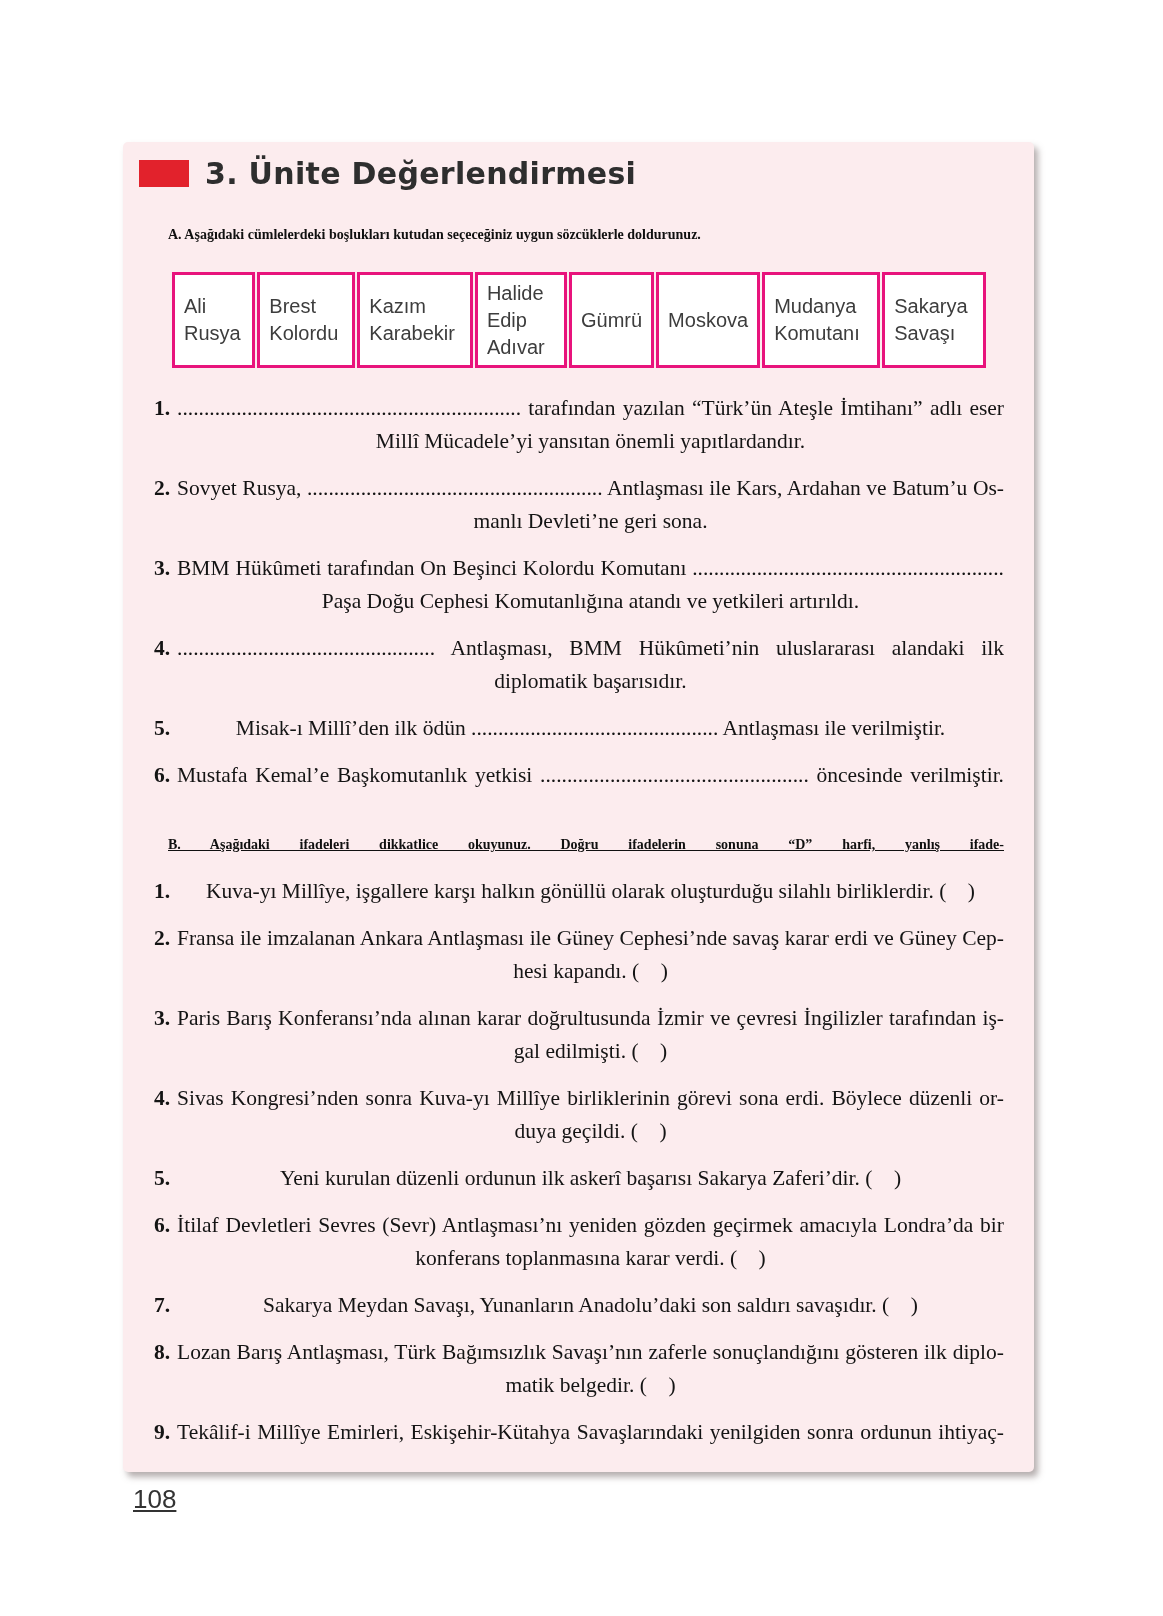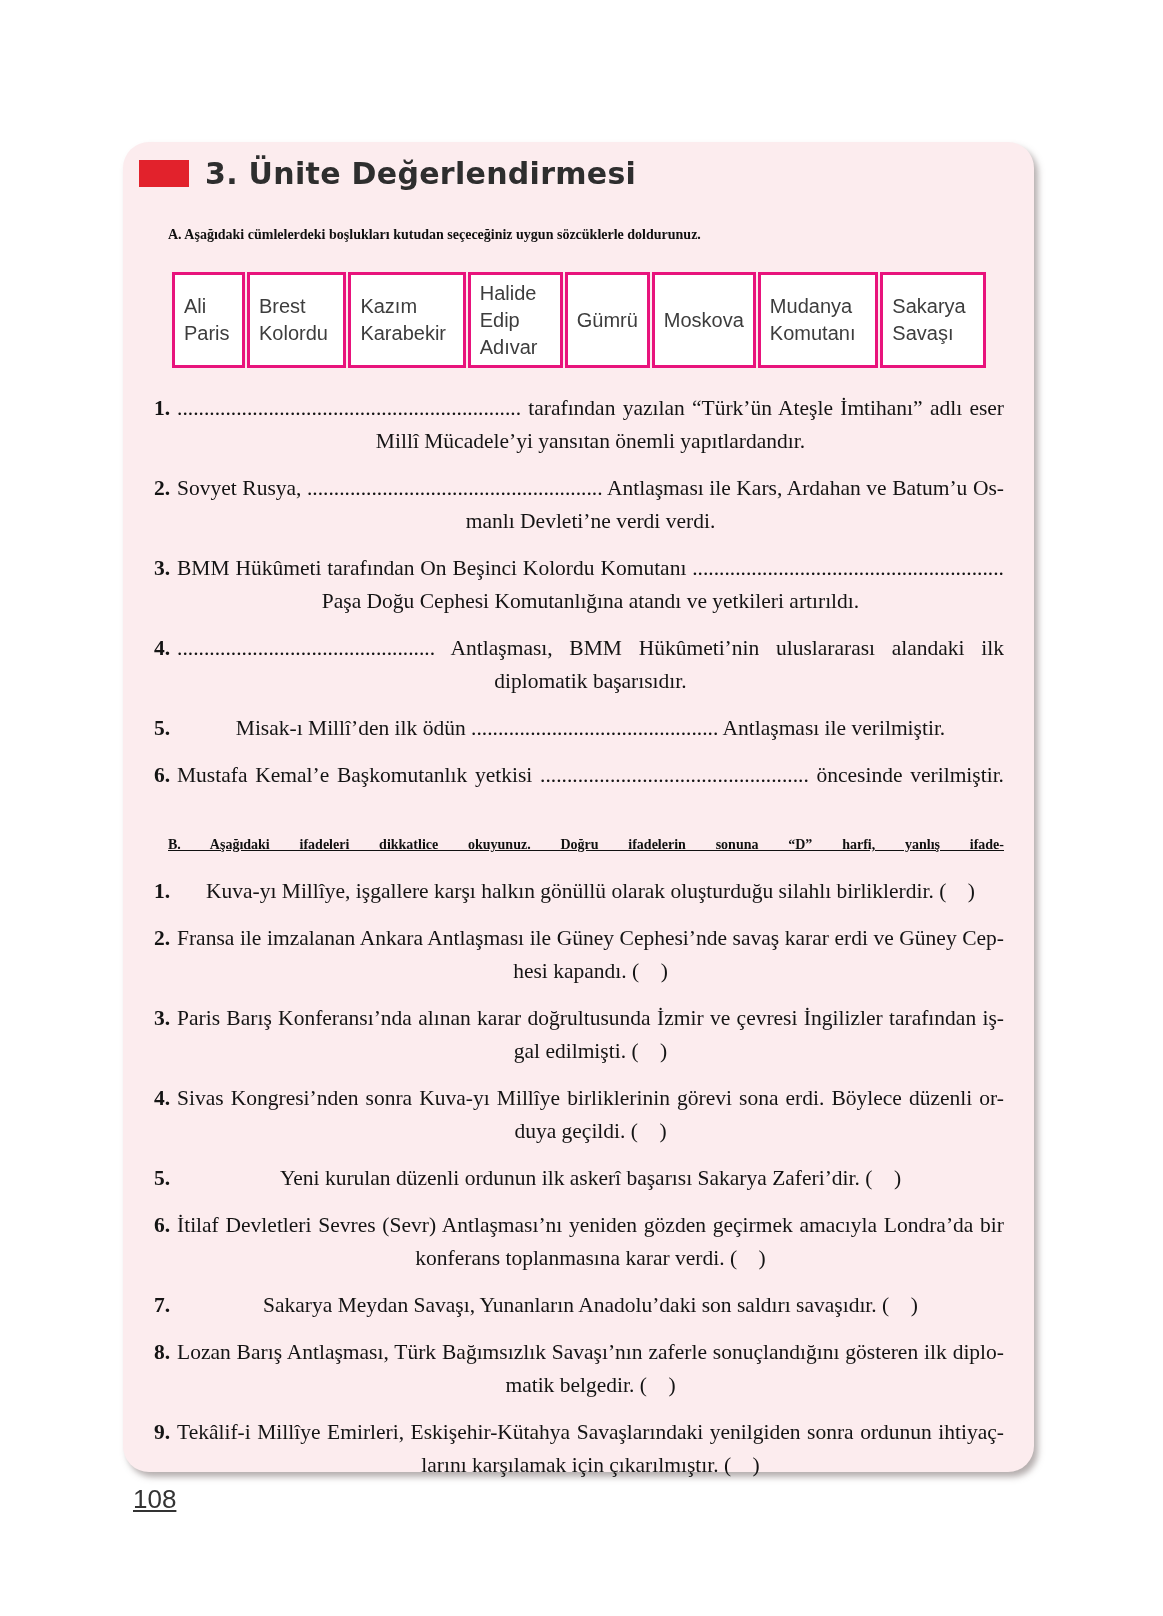--- a/index.html
+++ b/index.html
@@ -6,21 +6,21 @@
     --card-bg:#fcecee;
     --accent-red:#e2222c;
     --table-border-pink:#e8137c;
     --body-text:#141414;
     --title-text:#2e2e2e;
   }
   html,body{margin:0;padding:0;background:#ffffff;}
   .page{position:relative;width:1163px;height:1616px;background:#ffffff;overflow:hidden;
         font-family:"Liberation Serif",serif;color:var(--body-text);}
   .card{position:absolute;left:123px;top:142px;width:911px;height:1330px;
-        background:var(--card-bg);border-radius:26px;
+        background:var(--card-bg);border-radius:5px;
         box-shadow:4px 5px 6px rgba(110,95,95,0.5);
         box-sizing:border-box;padding:14px 30px 0 14px;}
   .title-row{display:flex;align-items:center;gap:16px;margin-left:2px;
              font-family:"DejaVu Sans",sans-serif;}
   .red-bar{width:50px;height:27px;background:var(--accent-red);}
   .title{margin:0;font-size:30px;font-weight:bold;color:var(--title-text);letter-spacing:0.3px;}
   .sec-heading{margin:0;font-weight:bold;font-size:14px;line-height:33px;color:#101010;}
   .heading-a{margin-top:27px;text-indent:31px;white-space:nowrap;}
   .word-bank-wrap{margin:21px 0 0 33px;}
   table.word-bank{width:818px;table-layout:auto;border-collapse:separate;border-spacing:2px 0;}
@@ -50,21 +50,21 @@
       <h1 class="title">3. Ünite Değerlendirmesi</h1>
     </header>
 
     <div class="sec-a">
       <p class="sec-heading heading-a">A. Aşağıdaki cümlelerdeki boşlukları kutudan seçeceğiniz uygun sözcüklerle doldurunuz.</p>
 
       <div class="word-bank-wrap">
         <table class="word-bank">
           <tbody>
           <tr>
-            <td>Ali Paris</td>
+            <td>Ali Rusya</td>
             <td>Brest Kolordu</td>
             <td>Kazım Karabekir</td>
             <td>Halide Edip Adıvar</td>
             <td>Gümrü</td>
             <td>Moskova</td>
             <td>Mudanya Komutanı</td>
             <td>Sakarya Savaşı</td>
           </tr>
           </tbody>
         </table>
@@ -72,21 +72,21 @@
 
       <div class="items">
         <div class="item">
           <span class="num">1.</span>
           <div class="line j">................................................................ tarafından yazılan “Türk’ün Ateşle İmtihanı” adlı eser</div>
           <div class="line">Millî Mücadele’yi yansıtan önemli yapıtlardandır.</div>
         </div>
         <div class="item">
           <span class="num">2.</span>
           <div class="line j">Sovyet Rusya, ....................................................... Antlaşması ile Kars, Ardahan ve Batum’u Os-</div>
-          <div class="line">manlı Devleti’ne verdi verdi.</div>
+          <div class="line">manlı Devleti’ne geri sona.</div>
         </div>
         <div class="item">
           <span class="num">3.</span>
           <div class="line j">BMM Hükûmeti tarafından On Beşinci Kolordu Komutanı ..........................................................</div>
           <div class="line">Paşa Doğu Cephesi Komutanlığına atandı ve yetkileri artırıldı.</div>
         </div>
         <div class="item">
           <span class="num">4.</span>
           <div class="line j">................................................ Antlaşması, BMM Hükûmeti’nin uluslararası alandaki ilk</div>
           <div class="line">diplomatik başarısıdır.</div>
@@ -141,21 +141,20 @@
           <div class="line">Sakarya Meydan Savaşı, Yunanların Anadolu’daki son saldırı savaşıdır. (&nbsp;&nbsp;&nbsp;&nbsp;)</div>
         </div>
         <div class="item">
           <span class="num">8.</span>
           <div class="line j">Lozan Barış Antlaşması, Türk Bağımsızlık Savaşı’nın zaferle sonuçlandığını gösteren ilk diplo-</div>
           <div class="line">matik belgedir. (&nbsp;&nbsp;&nbsp;&nbsp;)</div>
         </div>
         <div class="item">
           <span class="num">9.</span>
           <div class="line j">Tekâlif-i Millîye Emirleri, Eskişehir-Kütahya Savaşlarındaki yenilgiden sonra ordunun ihtiyaç-</div>
-          <div class="line">larını karşılamak için çıkarılmıştır. (&nbsp;&nbsp;&nbsp;&nbsp;)</div>
         </div>
       </div>
     </div>
 
   </section>
 
   <div class="page-num">108</div>
 </div>
 
 </body></html>

